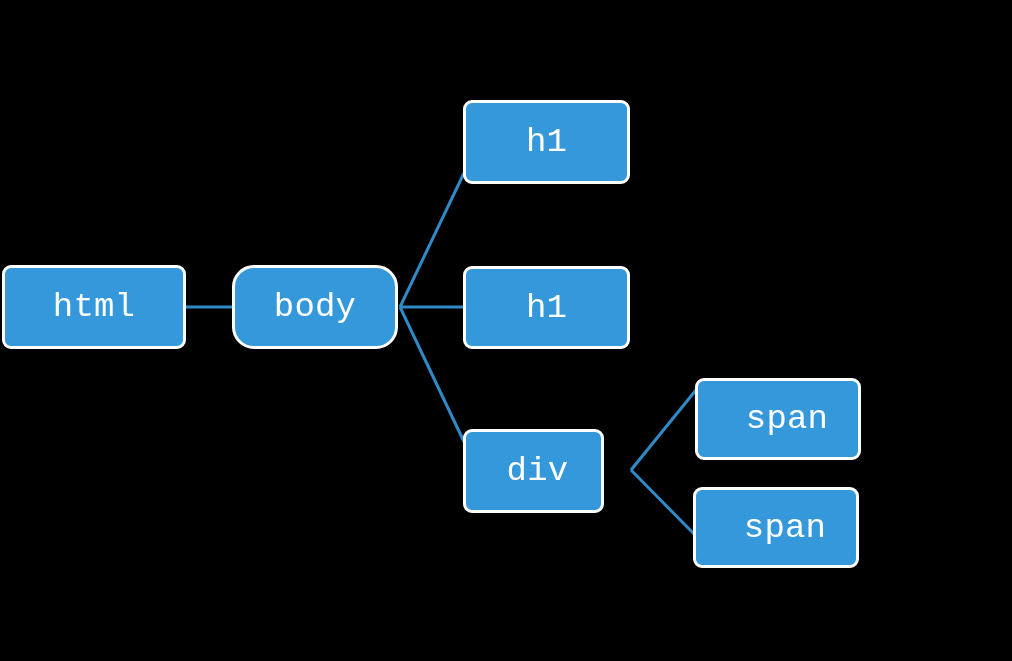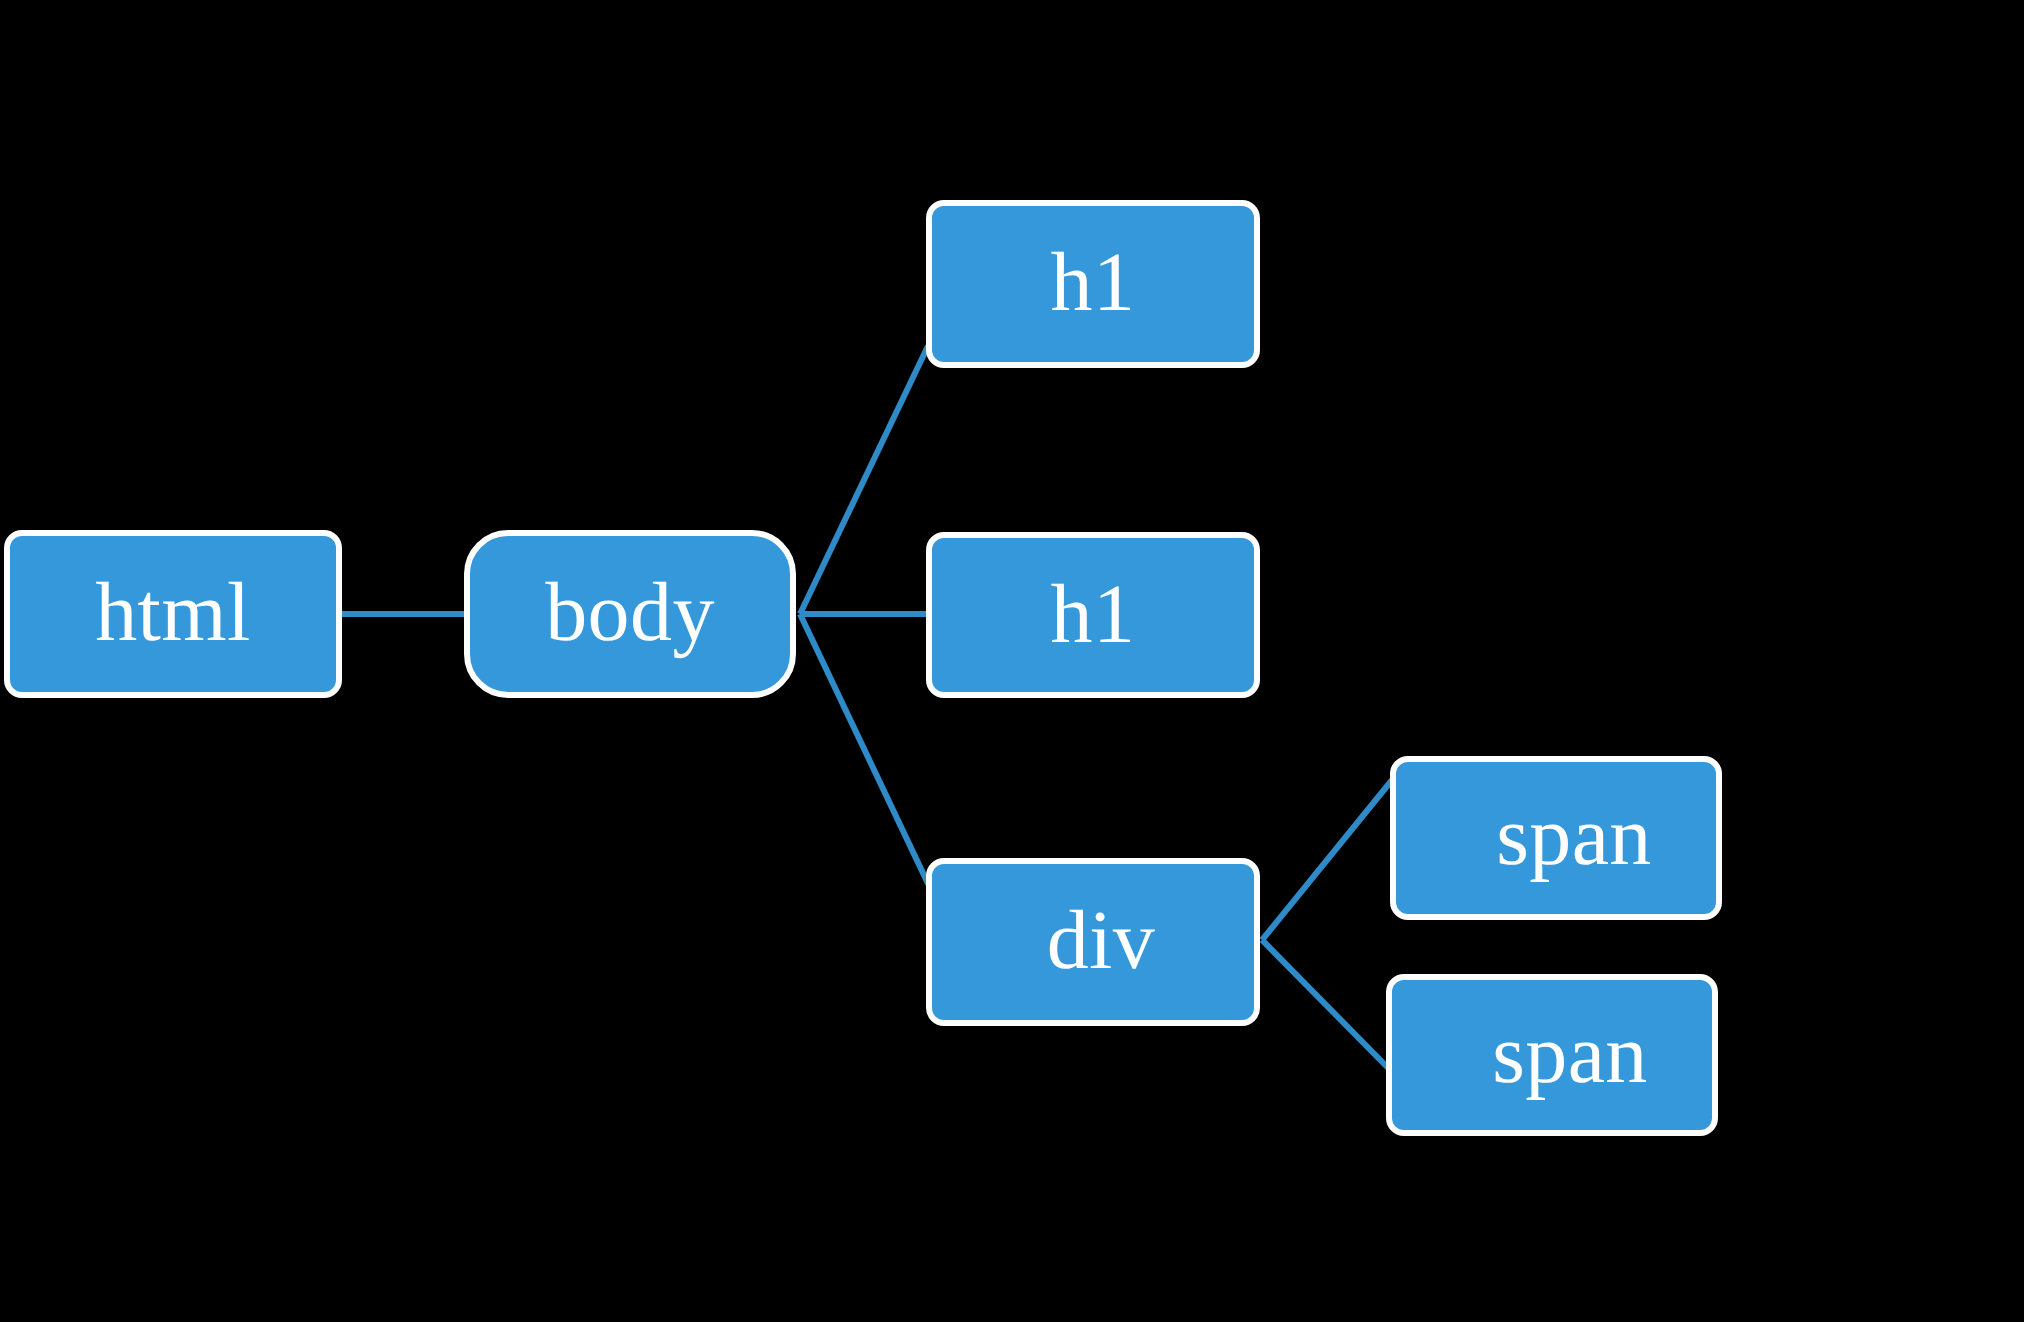--- a/index.html
+++ b/index.html
@@ -30,33 +30,33 @@
     background: #3498db;
     border: 3px solid #ffffff;
     border-radius: 9px;
     display: flex;
     align-items: center;
     justify-content: center;
     z-index: 2;
   }
   .node-label {
     color: #ffffff;
-    font-size: 42px;
+    font-size: 34px;
     font-weight: 300;
     line-height: 1;
     letter-spacing: 0.2px;
     white-space: nowrap;
-    font-family: Liberation Serif, serif;
+    font-family: Liberation Mono, monospace;
   }
   
-  .n-html  { left: 2px;   top: 265px; width: 169px; height: 84px; }
+  .n-html  { left: 2px;   top: 265px; width: 184px; height: 84px; }
   .n-body  { left: 232px; top: 265px; width: 166px; height: 84px; border-radius: 22px; }
   .n-h1a   { left: 463px; top: 100px; width: 167px; height: 84px; }
   .n-h1b   { left: 463px; top: 266px; width: 167px; height: 83px; }
-  .n-div   { left: 463px; top: 429px; width: 167px; height: 84px; }
+  .n-div   { left: 463px; top: 429px; width: 141px; height: 84px; }
   .n-span1 { left: 695px; top: 378px; width: 166px; height: 82px; }
   .n-span2 { left: 693px; top: 487px; width: 166px; height: 81px; }
   
   .n-span1 .node-label,
   .n-span2 .node-label { transform: translateX(9px); }
   .n-div   .node-label { transform: translateX(4px); }
 </style>
 </head>
 <body>
 

